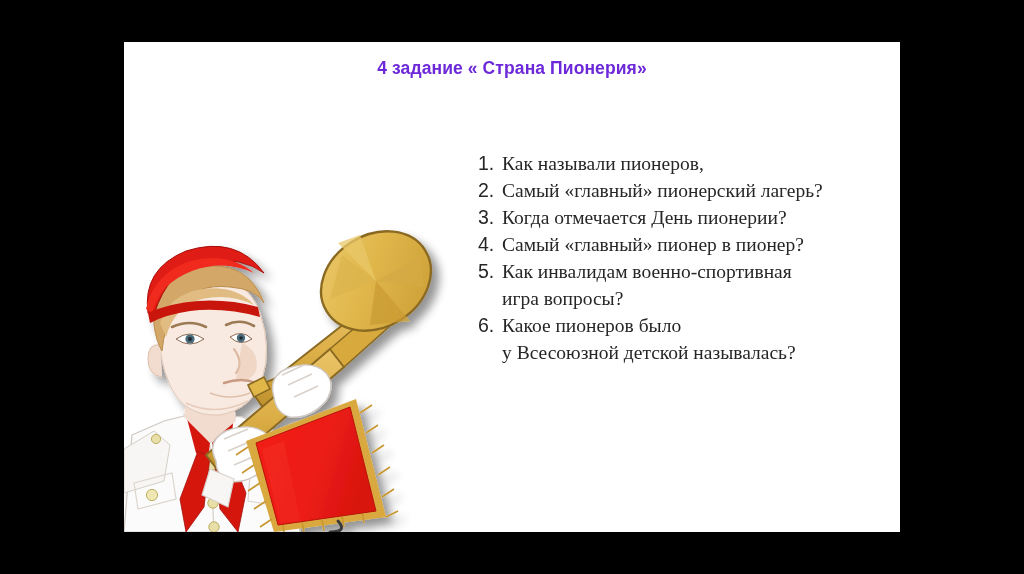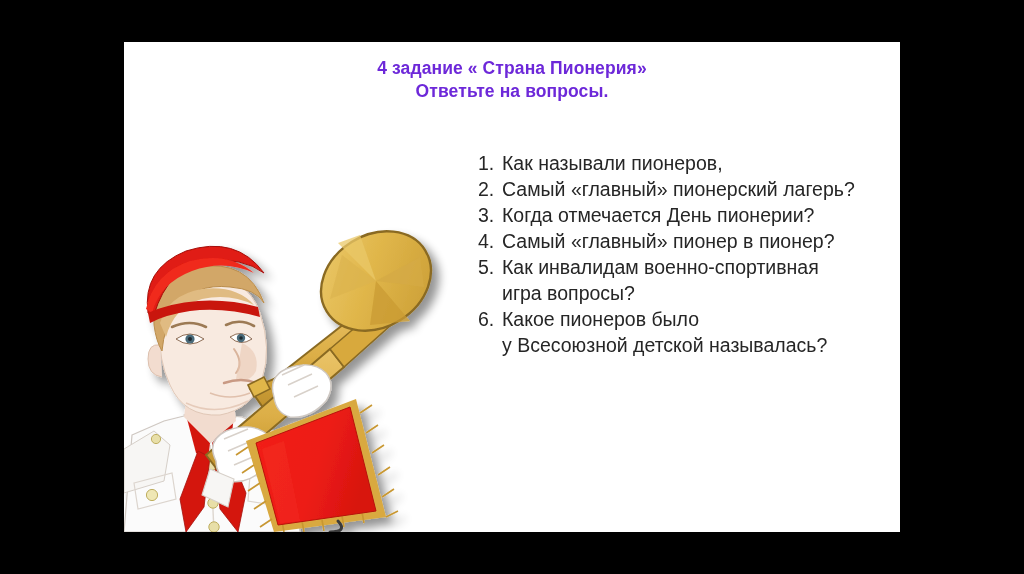--- a/index.html
+++ b/index.html
@@ -66,20 +66,21 @@
   .q-num {
     flex: 0 0 auto;
     width: 24px;
     text-align: left;
   }
   .q-text-col {
     flex: 1 1 auto;
   }
   .q-line {
     white-space: nowrap;
+    font-family: Liberation Serif, serif;
   }
 
   
   #illustration {
     position: absolute;
     left: 0px;
     top: 175px;
     width: 330px;
     height: 315px;
   }
@@ -91,21 +92,20 @@
 </style>
 </head>
 <body>
 
 <div id="slide-stage">
 
   <div id="slide-panel">
 
     <div id="title-block">
       <div class="title-line">4 задание « Страна Пионерия»</div>
-      <div class="title-line">Ответьте на вопросы.</div>
     </div>
 
     <div id="question-list">
 
       <div class="q-item">
         <span class="q-num">1.</span>
         <span class="q-text-col">
           <span class="q-line">Как называли пионеров,</span><br>
         </span>
       </div>

